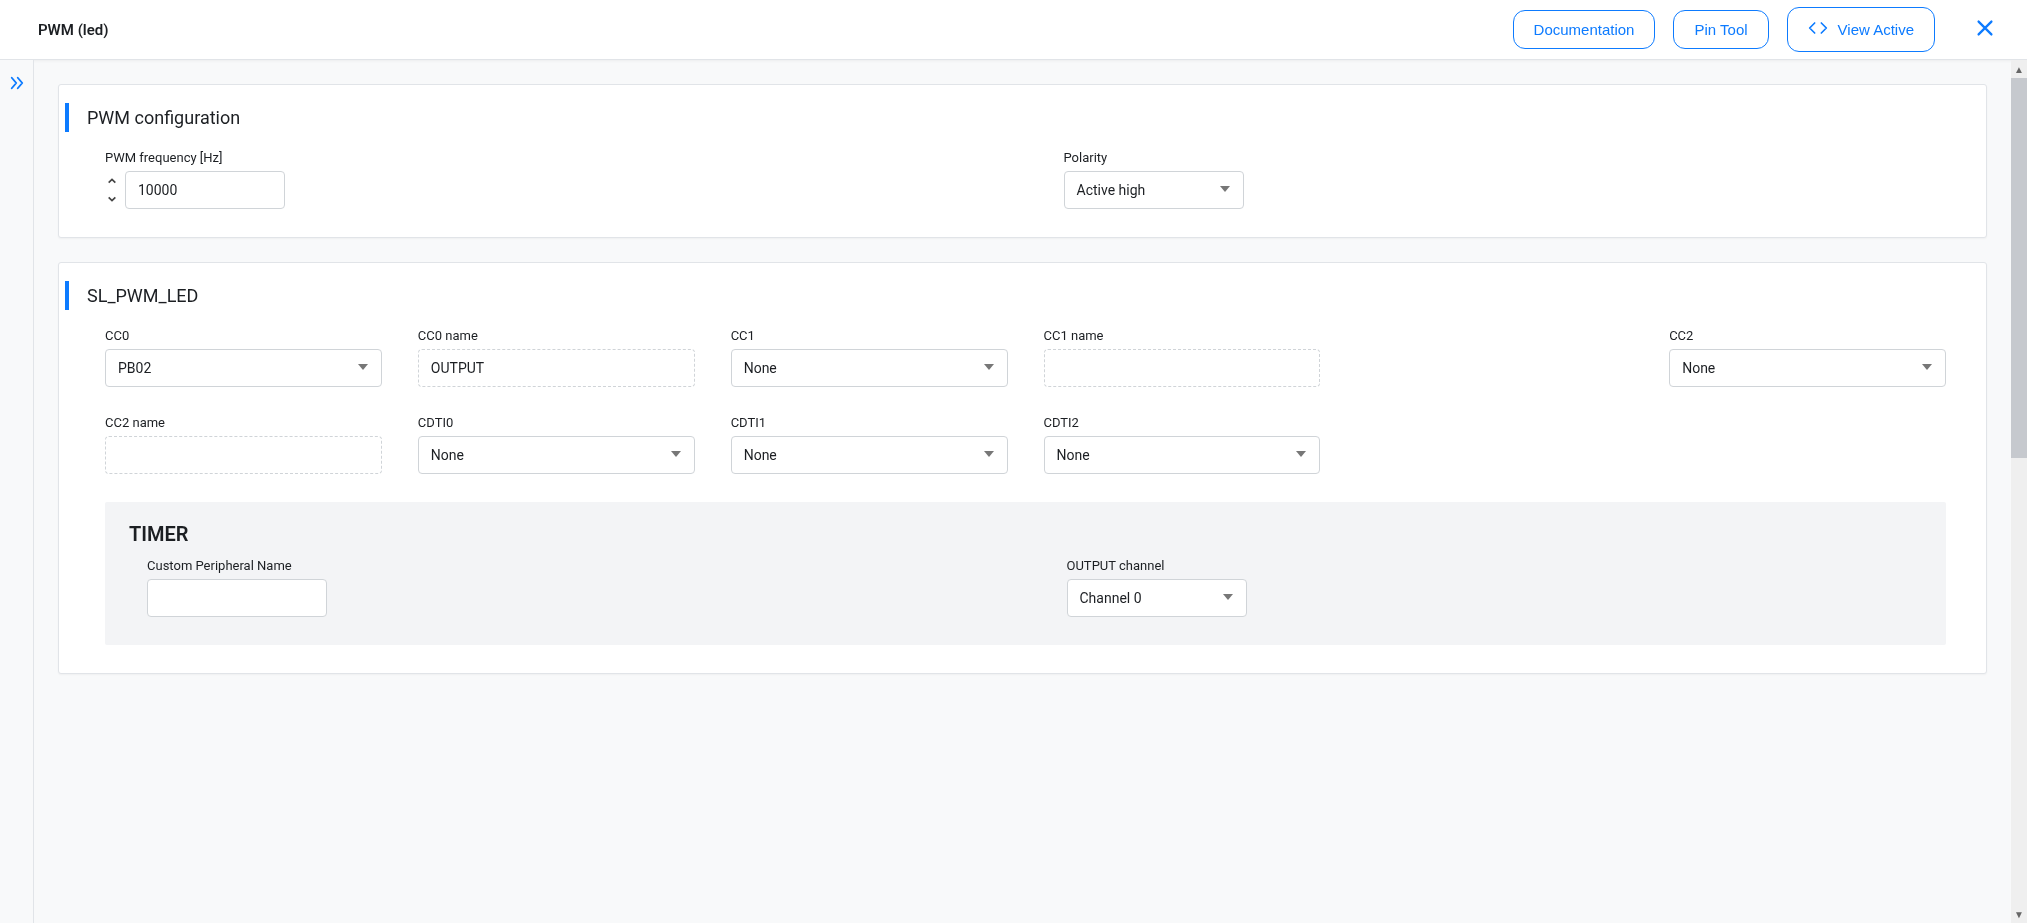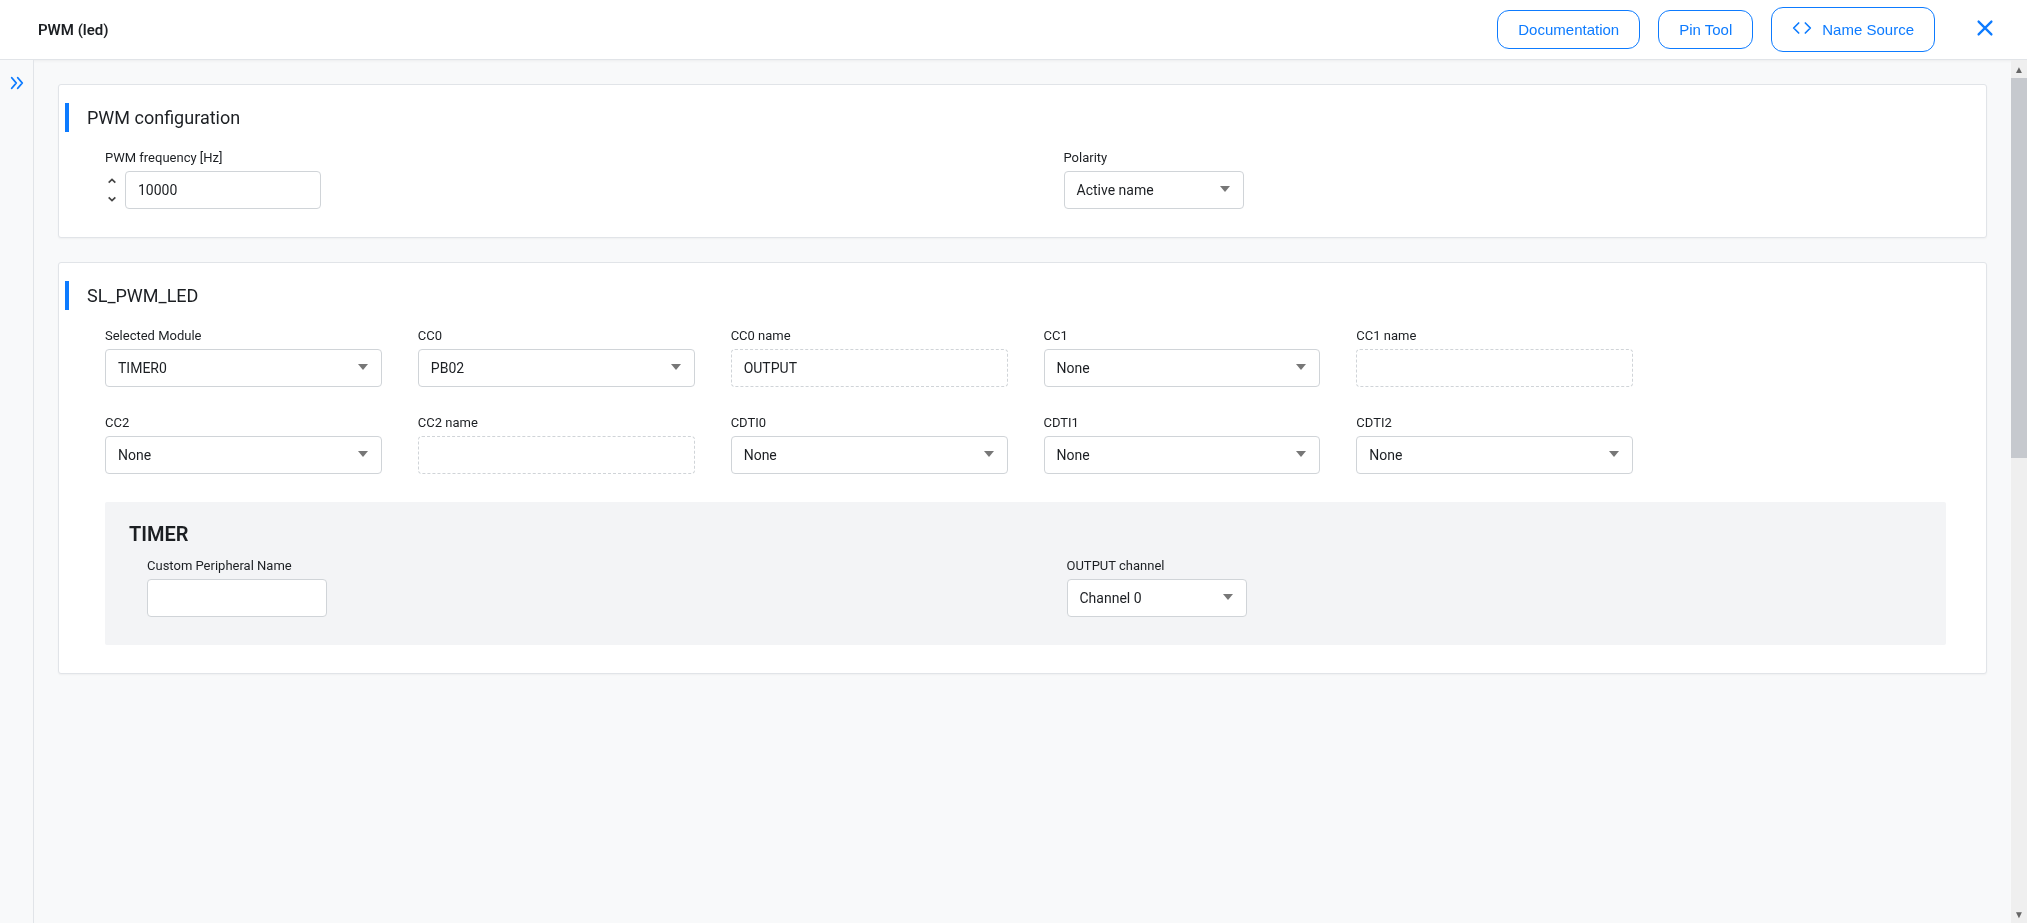--- a/index.html
+++ b/index.html
@@ -173,21 +173,21 @@
     display: flex; align-items: center; justify-content: center;
     cursor: pointer;
   }
   .steppers svg { width: 10px; height: 10px; stroke: #444; stroke-width: 2; fill: none; }
   .num-input {
     height: 38px;
     border: 1px solid var(--border);
     border-radius: 4px;
     padding: 0 12px;
     font-size: 14px;
-    width: 196px;
+    width: 160px;
     display: flex;
     align-items: center;
   }
 
   
   .pwm-row {
     display: grid;
     grid-template-columns: 1fr 1fr;
     column-gap: 76px;
   }
@@ -250,21 +250,21 @@
     </button>
     <button class="btn-outline">
       <span>Pin Tool</span>
     </button>
     <button class="btn-outline">
       <span>
         <svg viewBox="0 0 24 24">
             <path d="M8 6l-6 6 6 6M16 6l6 6-6 6" stroke-width="2" stroke-linecap="round" stroke-linejoin="round"></path>
           </svg>
       </span>
-      <span>Name Source</span>
+      <span>View Active</span>
     </button>
     <div class="close-btn">
       <span>
         <svg viewBox="0 0 24 24">
             <path d="M5 5l14 14M19 5L5 19" stroke-linecap="round"></path>
           </svg>
       </span>
     </div>
   </div>
 </div>
@@ -309,44 +309,35 @@
               </div>
               <div class="num-input">
                 <span>10000</span>
               </div>
             </div>
           </div>
 
           <div class="field">
             <label>Polarity</label>
             <div class="select" style="max-width:180px">
-              <span>Active name</span>
+              <span>Active high</span>
               <span class="chev"><svg viewBox="0 0 12 12">
                     <path d="M1 3l5 6 5-6z"></path>
                   </svg></span>
             </div>
           </div>
         </div>
       </div>
     </div>
 
     <div class="card">
       <div class="card-title">SL_PWM_LED</div>
       <div class="card-body">
         <div class="row">
 
-          <div class="field">
-            <label>Selected Module</label>
-            <div class="select">
-              <span>TIMER0</span>
-              <span class="chev"><svg viewBox="0 0 12 12">
-                    <path d="M1 3l5 6 5-6z"></path>
-                  </svg></span>
-            </div>
-          </div>
           <div class="field">
             <label>CC0</label>
             <div class="select">
               <span>PB02</span>
               <span class="chev"><svg viewBox="0 0 12 12">
                     <path d="M1 3l5 6 5-6z"></path>
                   </svg></span>
             </div>
           </div>
           <div class="field">

